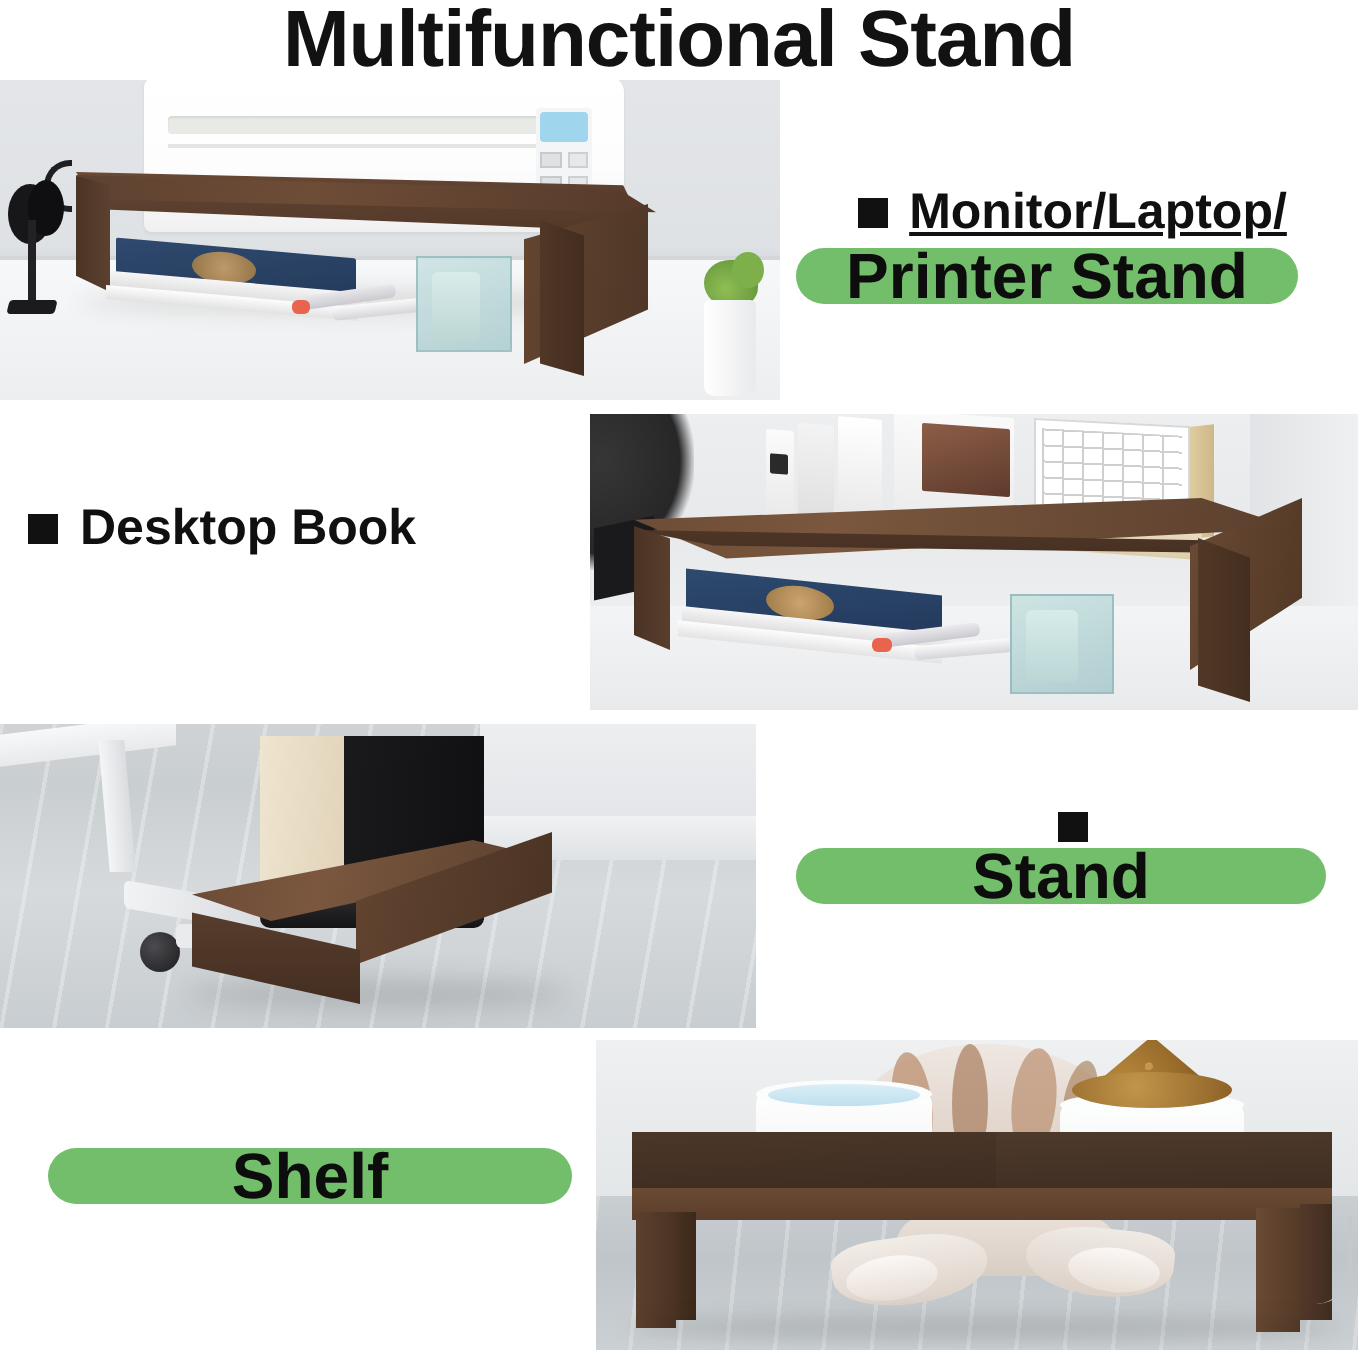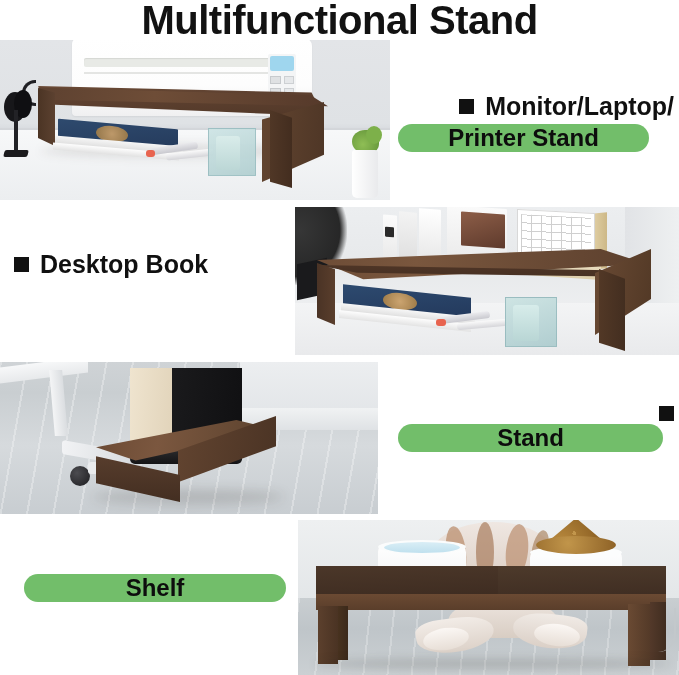--- a/index.html
+++ b/index.html
@@ -37,24 +37,24 @@
   .bullet {
     width: 15px; height: 15px; background: #111; flex: none;
     display:inline-block;
   }
   .pill {
     margin-top: 3px;
     background: #72be6a;
     border-radius: 14px;
     height: 28px;
     display: flex; align-items: center; justify-content: center;
-    font-weight: bold; font-size: 24px; color: #0d0d0d;
+    font-weight: bold; font-size: 32px; color: #0d0d0d;
     line-height: 28px; white-space: nowrap;
   }
-  .lb-right .label-line1 { justify-content: flex-end; }
+  .lb-right .label-line1 { justify-content: center; text-decoration: underline; }
 
   
   .p1 { left:0; top:40px; width:390px; height:160px; }
   .p1-wall { position:absolute; inset:0; background:linear-gradient(180deg,#e3e5e8 0%,#dfe2e5 52%,#d8dbdf 56%,#f3f4f5 58%,#fbfbfc 100%); }
   .p1-deskline { position:absolute; left:0; top:88px; width:390px; height:2px; background:#cfd2d6; opacity:.55; }
   .p1-desk { position:absolute; left:0; top:90px; width:390px; height:70px; background:linear-gradient(180deg,#f7f8f9,#eceef0); }
   
   .hp-stand-base { position:absolute; left:4px; top:110px; width:24px; height:7px; background:#1b1b1d; border-radius:2px; transform:skewX(-14deg); }
   .hp-stand-pole { position:absolute; left:14px; top:70px; width:4px; height:42px; background:#222226; }
   .hp-cup { position:absolute; left:4px; top:52px; width:22px; height:30px; background:#17171a; border-radius:11px/15px; }

